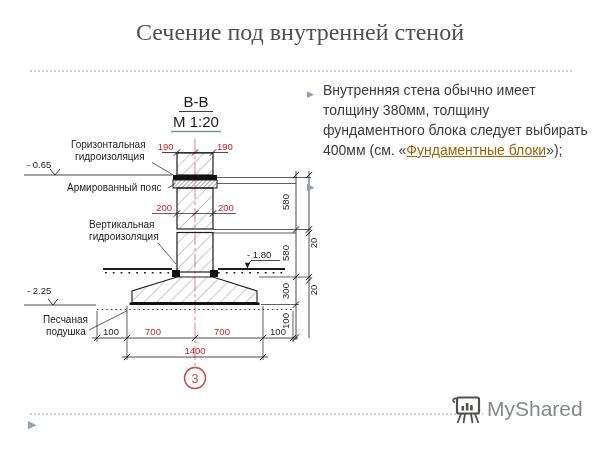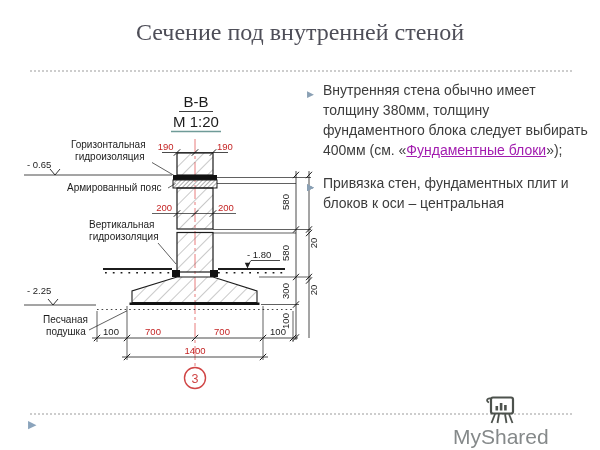--- a/index.html
+++ b/index.html
@@ -14,22 +14,22 @@
   svg text{font-family:"Liberation Sans","DejaVu Sans",sans-serif;fill:#1c1c1c;}
   .t-head{font-size:15px;}
   .t-lbl{font-size:10px;}
   .t-dim{font-size:9.5px;}
   .t-red{font-size:9.5px;fill:#c42424;}
   .t-axis{font-size:12.5px;fill:#d04545;}
   .content{position:absolute;left:306px;top:80px;width:282px;}
   .bullet{position:relative;padding-left:17px;margin:0 0 13px 0;width:265px;
           font-size:14px;line-height:20px;color:#3c3c3c;}
   .bicon{position:absolute;left:1px;top:4px;font-size:9px;color:#8aa0b4;}
-  .link{color:#a21caf;text-decoration:underline;cursor:pointer;}
-  .brand{position:absolute;left:449px;top:394px;display:flex;align-items:center;flex-direction:column;}
+  .link{color:#a16207;text-decoration:underline;cursor:pointer;}
+  .brand{position:absolute;left:449px;top:394px;display:flex;align-items:center;}
   .brand-text{font-size:21px;color:#85898a;background:#ffffff;padding:0 3px 2px 4px;}
   .corner-arrow{position:absolute;left:28px;top:418px;font-size:11px;color:#8ba4bc;}
 </style>
 </head>
 <body>
 
 <div class="slide">
 
   <div class="title">Сечение под внутренней стеной</div>
   <div class="sep sep-top"></div>
@@ -203,21 +203,20 @@
       <span>Внутренняя стена обычно имеет толщину 380мм, толщину фундаментного блока следует выбирать 400мм (см. «</span><span class="link">Фундаментные блоки</span><span>»);</span>
     </div>
     <div class="bullet">
       <span class="bicon">▶</span>
     </div>
     <div class="bullet">
       <span class="bicon">▶</span>
     </div>
     <div class="bullet">
       <span class="bicon">▶</span>
-      <span>Привязка стен, фундаментных плит и блоков к оси – центральная</span>
     </div>
   </div>
 
   <div class="sep sep-bottom"></div>
   <span class="corner-arrow">▶</span>
 
   <div class="brand">
     <svg width="34" height="31" viewBox="0 0 34 31">
       <path d="M9,5 C4,3 2.5,7 6,8.5" fill="none" stroke="#4d524d" stroke-width="1.8"></path>
       <rect x="8" y="3.5" width="22" height="16" rx="2" fill="#ffffff" stroke="#4d524d" stroke-width="2.2"></rect>

